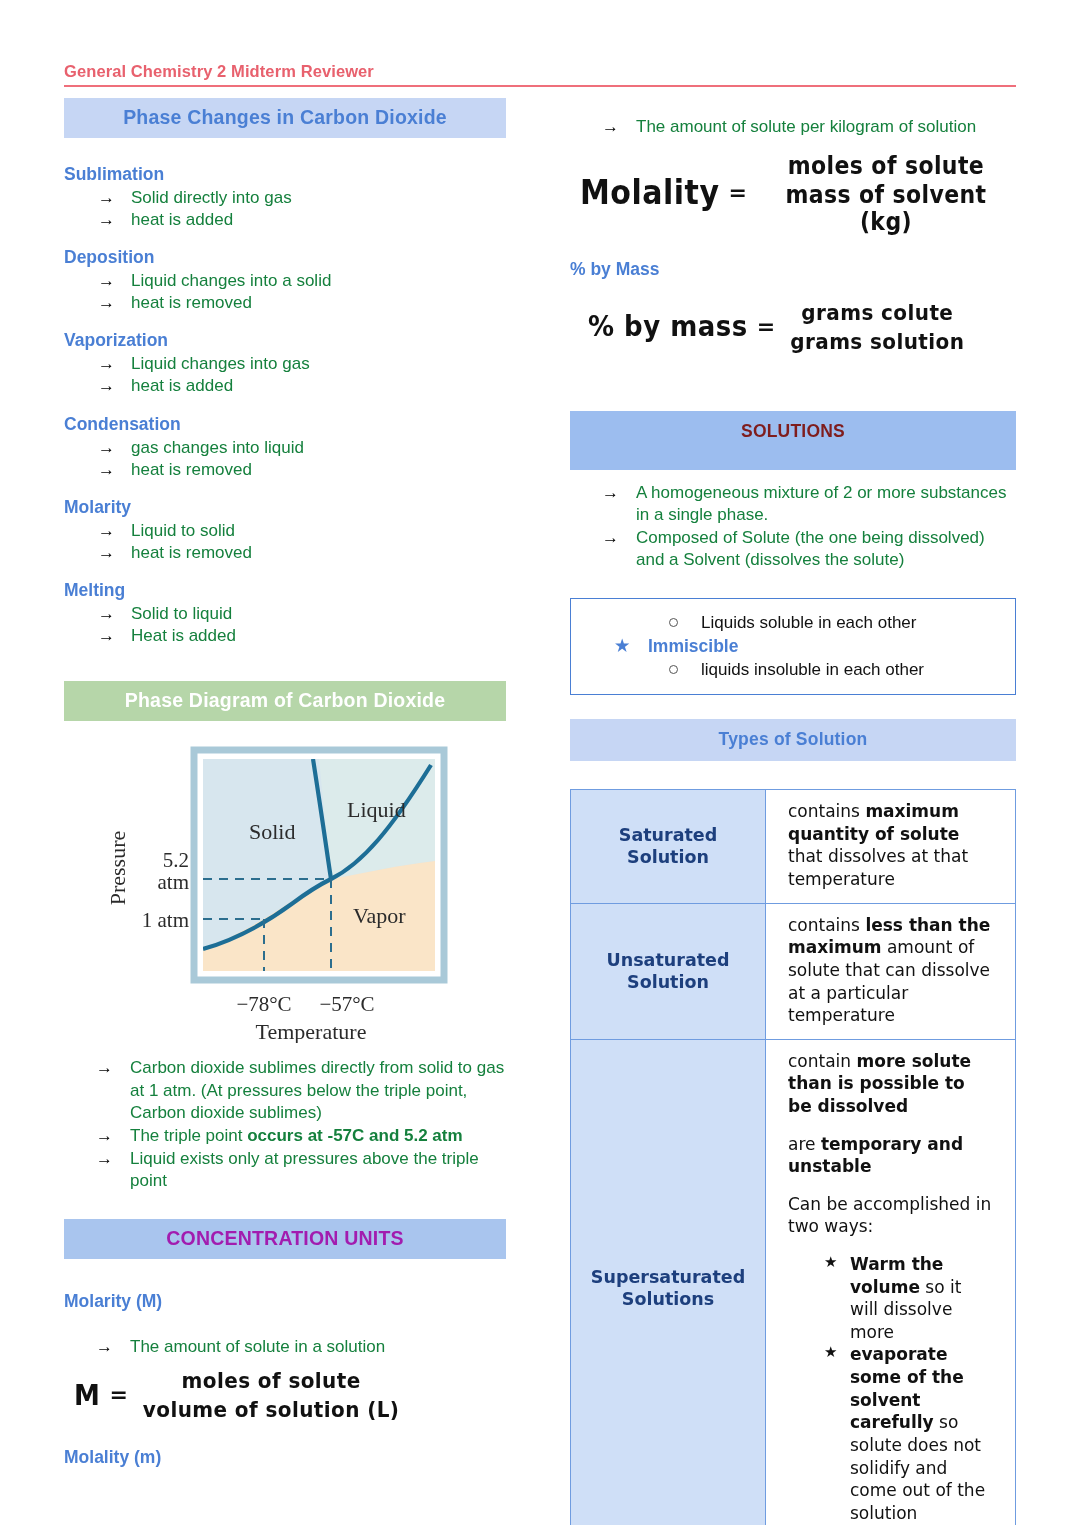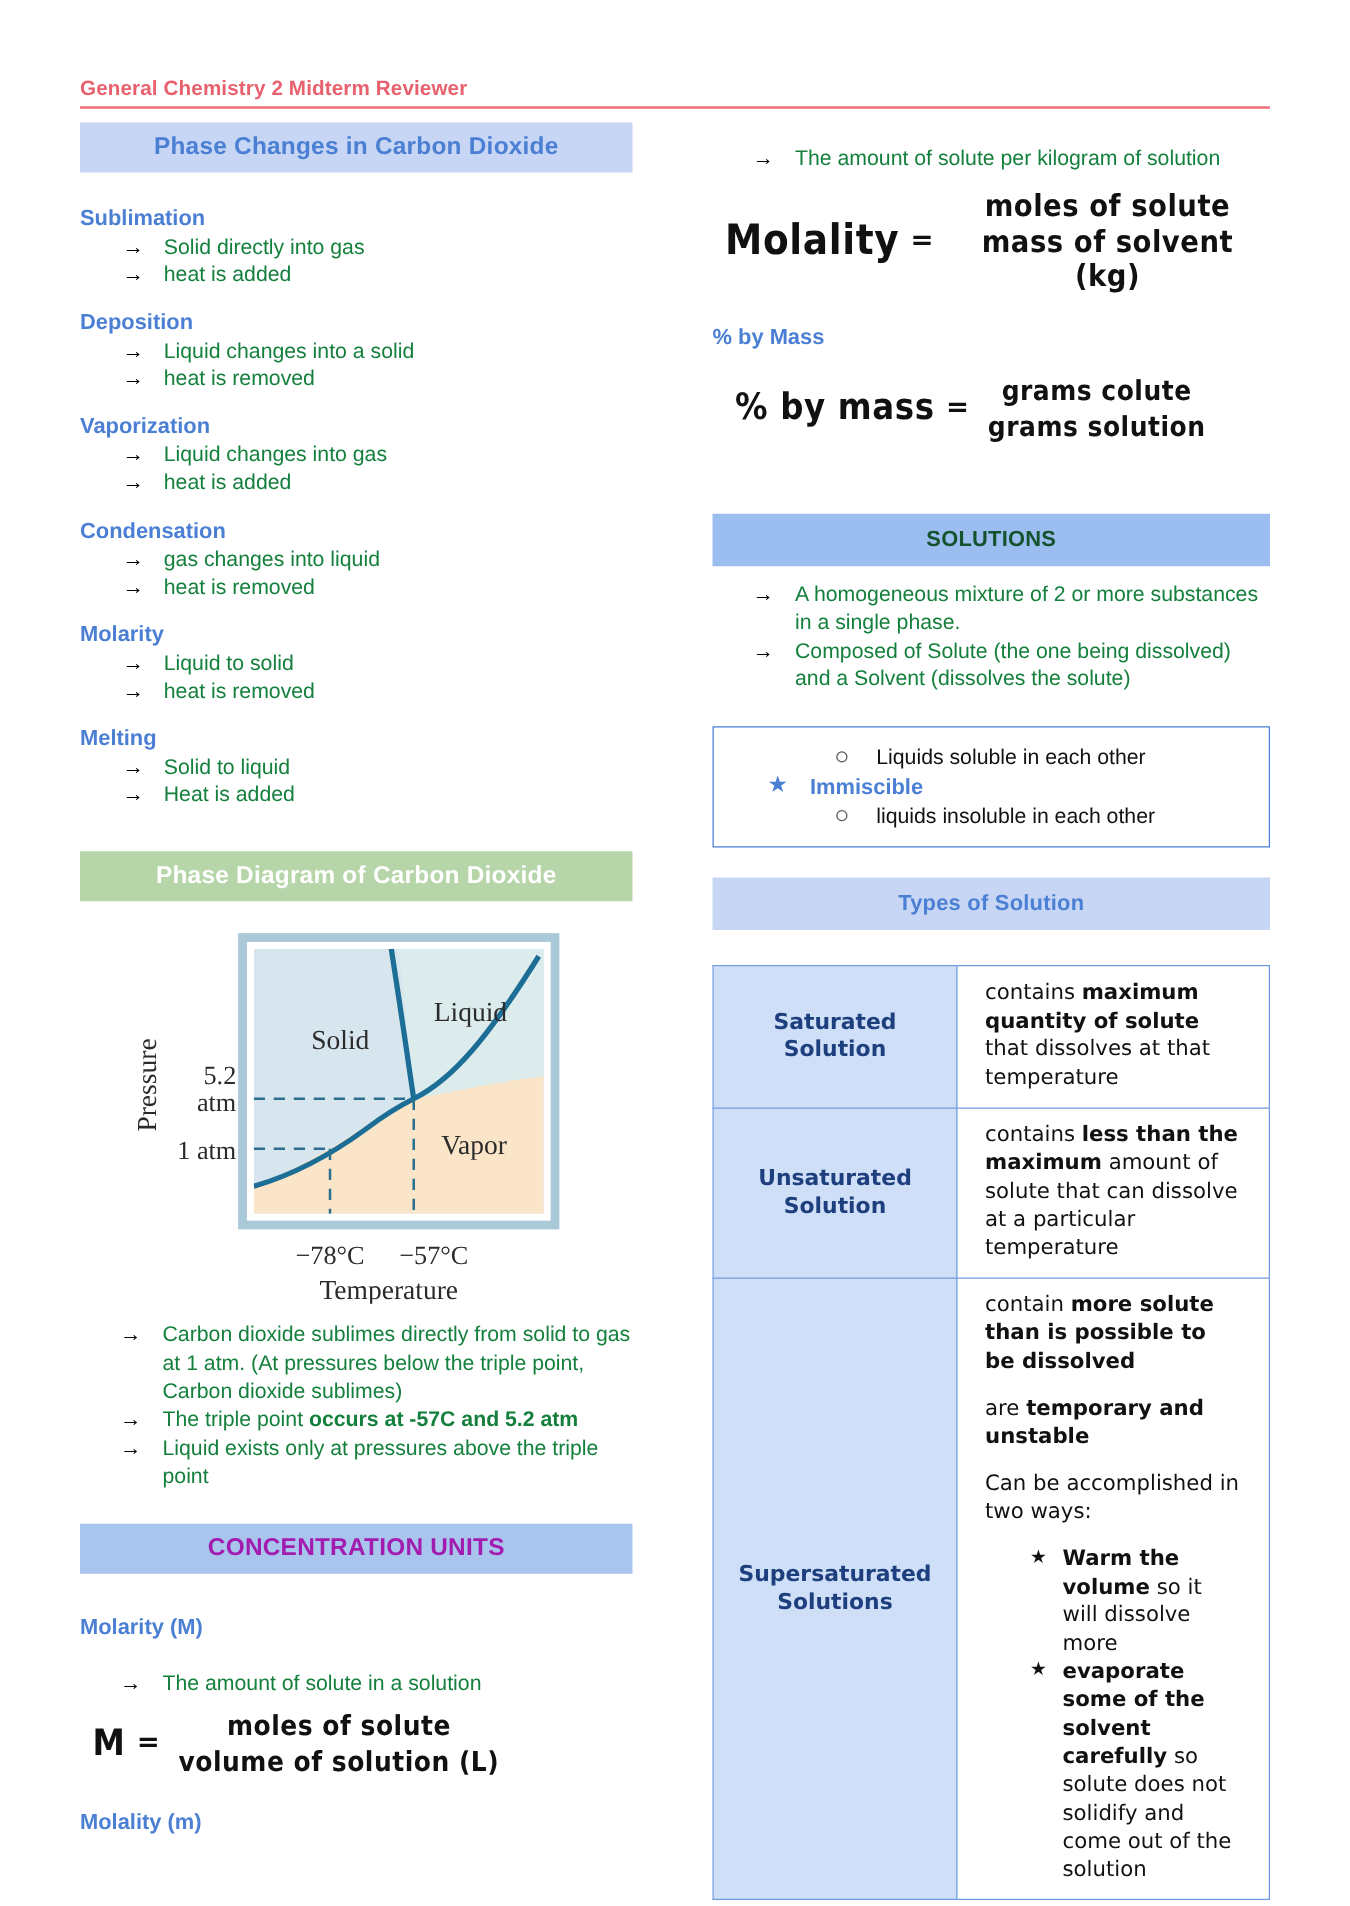--- a/index.html
+++ b/index.html
@@ -25,21 +25,21 @@
 
   
   .banner{
     box-sizing:border-box;width:100%;text-align:center;
     font-weight:bold;letter-spacing:.2px;
     padding:8px 14px 9px;
   }
   .banner-lilac{background:#c6d6f4;color:#4a7fd4;font-size:19.5px;}
   .banner-green{background:#b6d6a9;color:#ffffff;font-size:19.5px;}
   .banner-blue-wide{background:#a9c5ee;color:#a21caf;font-size:19.5px;}
-  .banner-solutions{background:#9cbdef;color:#14532d;font-size:17.5px;padding:10px 6px 11px;}
+  .banner-solutions{background:#9cbdef;color:#7f1d1d;font-size:17.5px;padding:10px 6px 28px;}
   .banner-types{background:#c6d6f4;color:#4a7fd4;font-size:17.5px;padding:10px 6px 11px;}
 
   
   h3.sub{
     margin:0;font-size:17.5px;font-weight:bold;color:#4a7fd4;
     line-height:1.2;
   }
   ul.arrow{list-style:none;margin:2px 0 0 0;padding:0 0 0 34px;}
   ul.arrow > li{
     position:relative;padding-left:33px;

